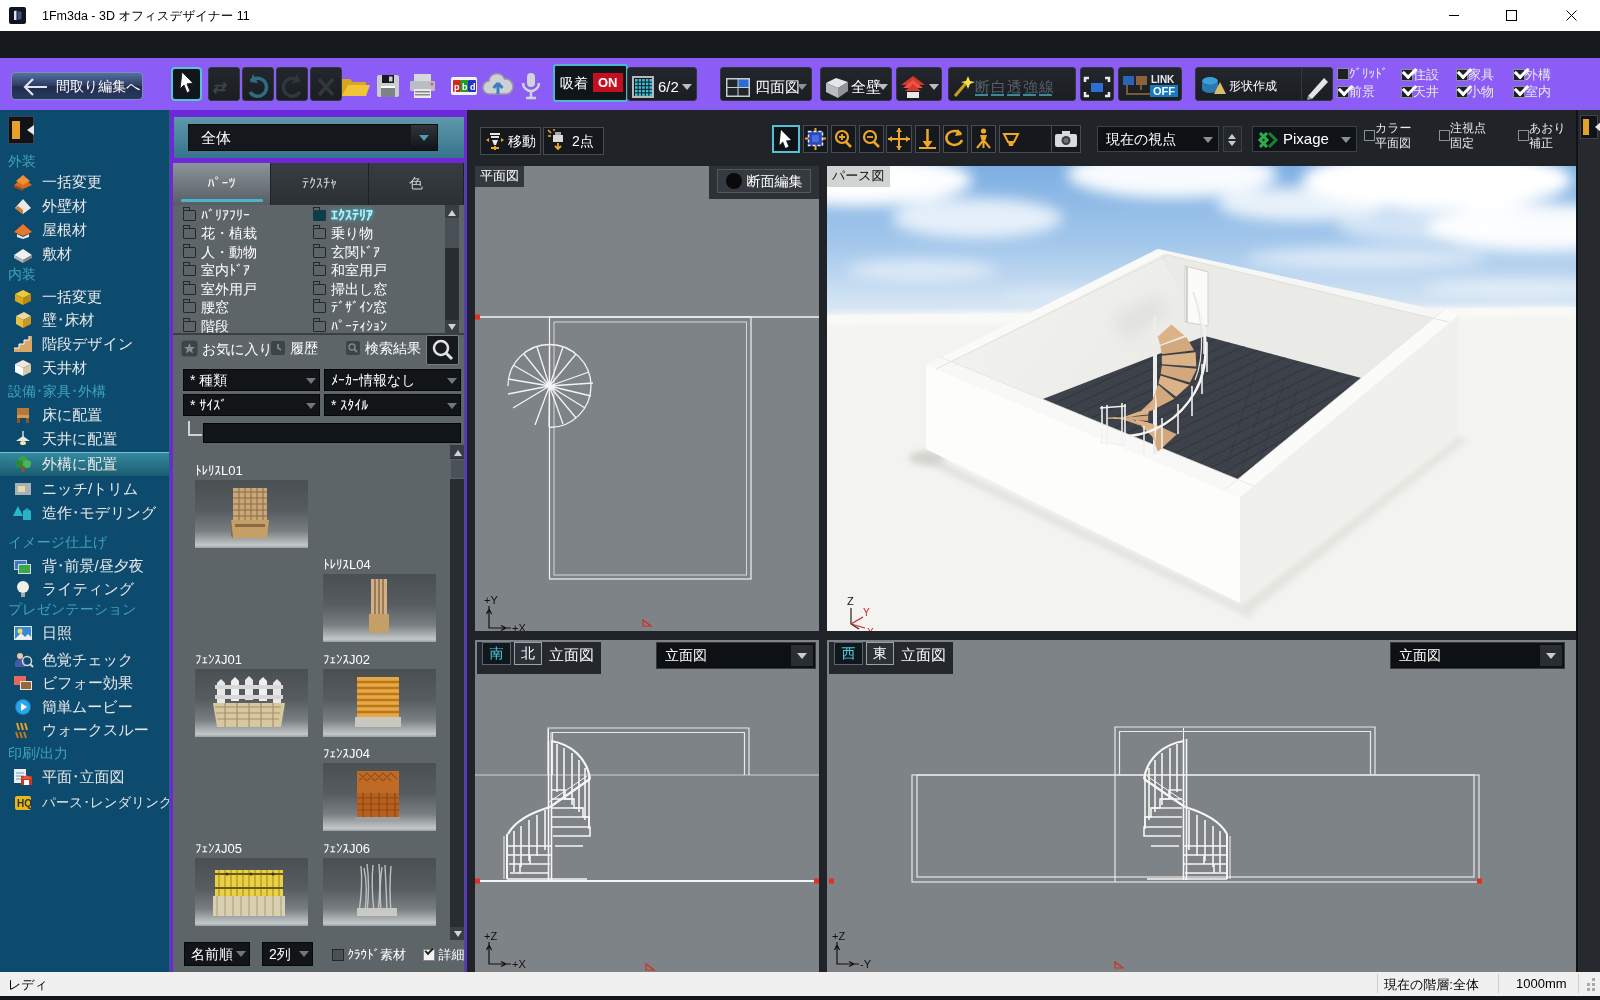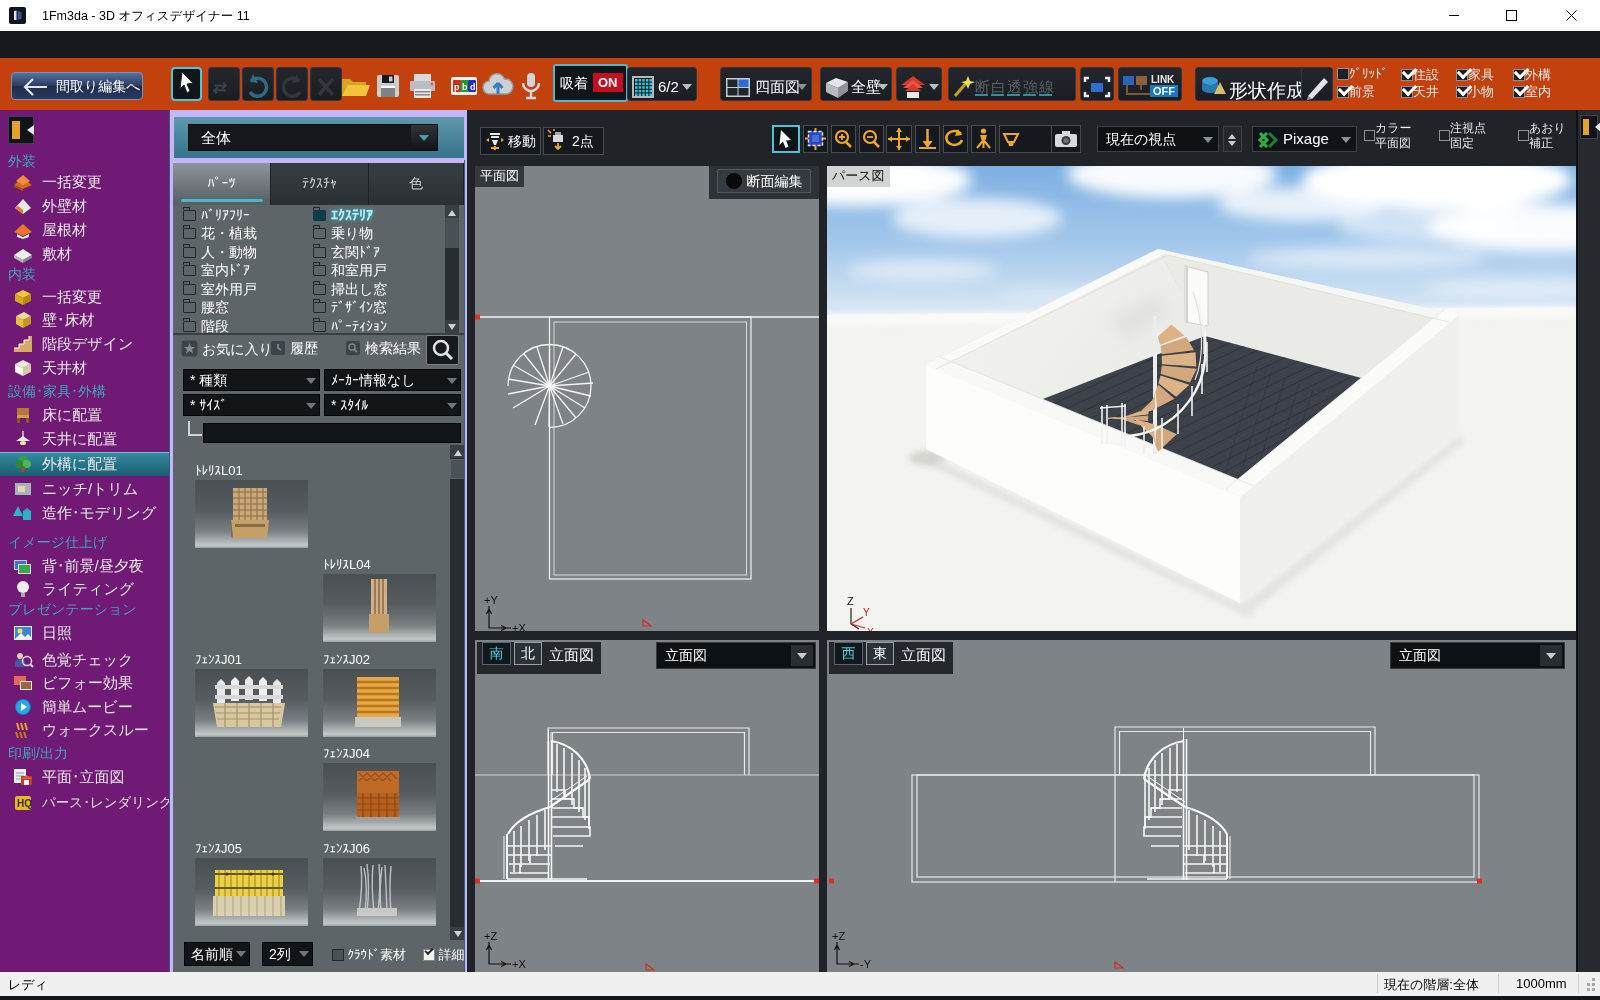--- a/index.html
+++ b/index.html
@@ -11,33 +11,33 @@
 
 #titlebar { left:0; top:0; width:1600px; height:31px; background:#ffffff; }
 #titlebar .title { position:absolute; left:33px; top:8px; font-size:12.5px; color:#000;margin-left:9px; }
 #appicon { position:absolute; left:9px; top:7px; width:17px; height:17px; }
 .winbtn { position:absolute; top:0; width:46px; height:31px; color:#000; text-align:center; }
 
 #menubar { left:0; top:31px; width:1600px; height:27px; background:#ffffff; font-size:12.5px; color:#000; }
 #menubar span { position:absolute; top:6px; }
 
 
-#toolbar { left:0; top:58px; width:1600px; height:52px; background:#c2410c; }
+#toolbar { left:0; top:58px; width:1600px; height:52px; background:#8b5cf6; }
 .tbtn { position:absolute; top:9px; height:34px; background:linear-gradient(#23272d,#1a1e23); border:1px solid #32383f; border-radius:3px; }
 
 
-#sidebar { left:0; top:110px; width:170px; height:862px; background:#701a75; border-right:1px solid #2a6274; overflow:hidden; }
+#sidebar { left:0; top:110px; width:170px; height:862px; background:#0c4a6e; border-right:1px solid #2a6274; overflow:hidden; }
 .sechead { position:absolute; left:8px; font-size:14px; color:#3fa4ba; }
 .sitem { position:absolute; left:0px; width:170px; height:23px; color:#e8e8e8; font-size:15px; white-space:nowrap; overflow:hidden; }
 .sitem .ic { position:absolute; left:12px; top:1px; width:22px; height:20px; }
 .sitem .tx { position:absolute; left:42px; top:2px; }
 .sitem.sel { background:linear-gradient(#35899e,#1b5d72); border-top:1px solid #6fc2d4; }
 
 
-#panel { left:170px; top:110px; width:297px; height:862px; background:#c4b5fd;text-decoration:underline; }
+#panel { left:170px; top:110px; width:297px; height:862px; background:#6d28d9;text-decoration:underline; }
 #panelhead { position:absolute; left:4px; top:7px; width:290px; height:41px; background:linear-gradient(#5e98ac,#36748c); }
 #panelsel { position:absolute; left:14px; top:7px; width:250px; height:27px; background:#14171b; border:1px solid #0a0c0f; color:#fff; font-size:15px; line-height:25px; padding-left:12px; }
 #paneldrop { position:absolute; right:0; top:0; width:26px; height:25px; background:linear-gradient(#30353b,#101317); }
 .tab { position:absolute; top:53px; width:98px; height:42px; font-size:14px; color:#ccd1d5; text-align:center; line-height:40px; background:linear-gradient(#383d42,#2b3035); border-right:1px solid #1e2226; }
 .tab.on { background:linear-gradient(#8c9499,#565e63); color:#fff; }
 #pcontent { position:absolute; left:3px; top:95px; width:291px; height:767px; background:#5e6569; }
 
 
 .titem { position:absolute; font-size:14px; color:#fff; height:18px; white-space:nowrap; }
 .titem .fld { position:absolute; left:0; top:3px; width:13px; height:11px; border:1.5px solid #23282c; border-radius:1px; }
@@ -289,21 +289,21 @@
       <svg width="62" height="38" viewBox="0 0 62 38">
           <rect x="4" y="8" width="11" height="9" fill="#2a64b8"></rect>
           <rect x="17" y="8" width="11" height="9" fill="#8a633a"></rect>
           <path d="M8 17 L8 26 L40 26 M22 17 L22 22" stroke="#7a5a34" stroke-width="2" fill="none"></path>
           <text x="32" y="15" font-size="10" fill="#e8eaec" font-weight="bold">LINK</text>
           <rect x="31" y="17" width="28" height="12" fill="#1779be"></rect>
           <text x="34" y="27" font-size="11" fill="#fff" font-weight="bold">OFF</text>
         </svg>
     </div>
 
-    <div class="tbtn" style="left:1195px;width:113px;color:#fff;font-size:19px;">
+    <div class="tbtn" style="left:1195px;width:113px;color:#fff;font-size:12px;">
       <svg width="30" height="38" viewBox="0 0 30 38" style="position:absolute;left:2px;">
           <ellipse cx="12" cy="13" rx="8" ry="4" fill="#3a9ed8"></ellipse>
           <path d="M4 13 L4 21 a8 4 0 0 0 16 0 L20 13 a8 4 0 0 1 -16 0" fill="#2a7ab0"></path>
           <path d="M22 14 L28 26 L16 26 Z" fill="#d8bc66"></path>
         </svg>
       <span style="position:absolute;left:33px;top:10px;">形状作成</span>
     </div>
 
     <div class="tbtn" style="left:1301px;width:32px;">
       <svg width="30" height="38" viewBox="0 0 30 38">

